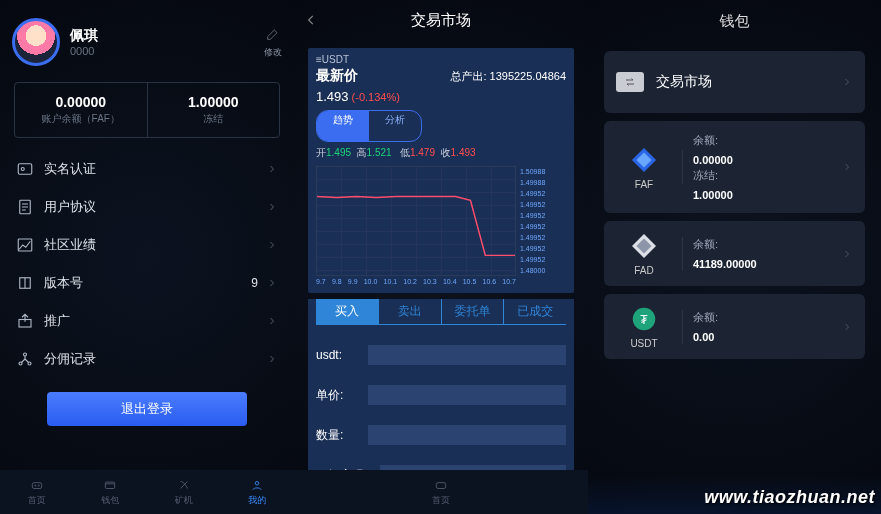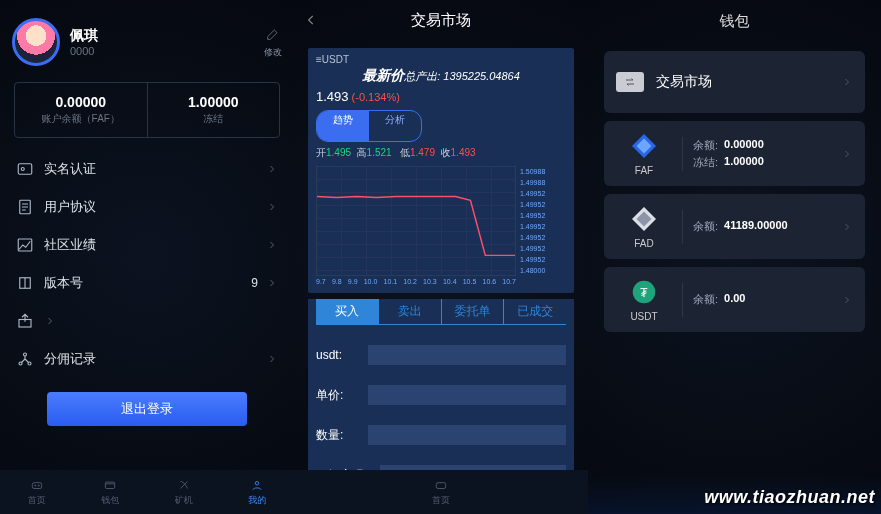--- a/index.html
+++ b/index.html
@@ -70,21 +70,21 @@
 
   
   .header2 { display: flex; align-items: center; height: 40px; padding: 0 10px; }
   .back-ic { width: 14px; height: 14px; stroke: #888; stroke-width: 2; fill: none; }
   .header2 .title { flex: 1; text-align: center; font-size: 15px; }
   .chart-panel {
     margin: 8px 14px 6px; background: #1a2f55; border-radius: 2px; padding: 6px 8px 8px;
     font-size: 11px; position: relative;
   }
   .chart-panel .pair { font-size: 10px; color: #b8c2d6; }
-  .chart-panel .row1 { display: flex; justify-content: center; align-items: baseline; margin-top: 2px; font-style: italic; }
+  .chart-panel .row1 { display: flex; justify-content: space-between; align-items: baseline; margin-top: 2px; }
   .chart-panel .lbl-price { font-size: 14px; font-weight: 600; }
   .chart-panel .output { font-size: 11px; }
   .chart-panel .price-row { margin-top: 4px; }
   .price-val { font-size: 13px; }
   .price-pct { color: #ff4d4d; font-size: 11px; }
   .seg { margin: 6px 0 4px; border: 1px solid #3a6df0; border-radius: 12px; display: inline-flex; height: 32px; overflow: hidden; }
   .seg > div { font-size: 10px; padding: 2px 16px; color: #8fb4ff; }
   .seg .on { background: #3a6df0; color: #fff; }
   .ohlc { font-size: 10px; }
   .ohlc .o { color: #c7cedd; }
@@ -118,21 +118,21 @@
   .header3 { text-align: center; font-size: 15px; padding: 12px 0; color: #ddd; }
   .card {
     margin: 8px 16px; background: #1c2433; border-radius: 6px;
     display: flex; align-items: center; padding: 10px 12px; min-height: 62px;
   }
   .card .ic-box { width: 56px; display:flex; flex-direction: column; align-items: center; }
   .card .ic-box .ic-label { font-size: 10px; color: #ccc; margin-top: 4px; }
   .coin-ic { width: 30px; height: 30px; }
   .card-sep { width: 1px; height: 34px; background: #2c3648; margin: 0 10px; }
   .card-body { flex: 1; font-size: 11px; color: #9ca5b7; }
-  .card-body .kv { display: flex; gap: 6px; margin: 2px 0; }
+  .card-body .kv { display: flex; gap: 6px; margin: 2px 0; flex-direction: column; }
   .card-body .kv .v { color: #fff; font-weight: 600; }
   .card .link-label { font-size: 14px; }
   .card .chev-r { width: 12px; height: 12px; stroke: #4b5566; stroke-width: 2; fill: none; }
   .exchange-ic {
     width: 28px; height: 20px; border-radius: 3px; background: #c9ccd2;
     display:flex; align-items:center; justify-content:center;
   }
   .watermark {
     position: absolute; bottom: 6px; right: 6px;
     font-size: 18px; font-style: italic; font-weight: 700;
@@ -211,20 +211,21 @@
       <span class="badge">9</span>
       <svg class="chev" viewBox="0 0 24 24">
           <path d="M9 6l6 6-6 6"></path>
         </svg>
     </div>
     <div class="menu-item">
       <svg class="menu-icon" viewBox="0 0 24 24">
           <rect x="4" y="10" width="16" height="10"></rect>
           <path d="M12 3v10M8 7l4-4 4 4"></path>
         </svg>
+      <span class="label">推广</span>
       <svg class="chev" viewBox="0 0 24 24">
           <path d="M9 6l6 6-6 6"></path>
         </svg>
     </div>
     <div class="menu-item">
       <svg class="menu-icon" viewBox="0 0 24 24">
           <circle cx="12" cy="6" r="2"></circle>
           <circle cx="6" cy="18" r="2"></circle>
           <circle cx="18" cy="18" r="2"></circle>
           <path d="M12 8v4m0 0l-5 5m5-5l5 5"></path>

